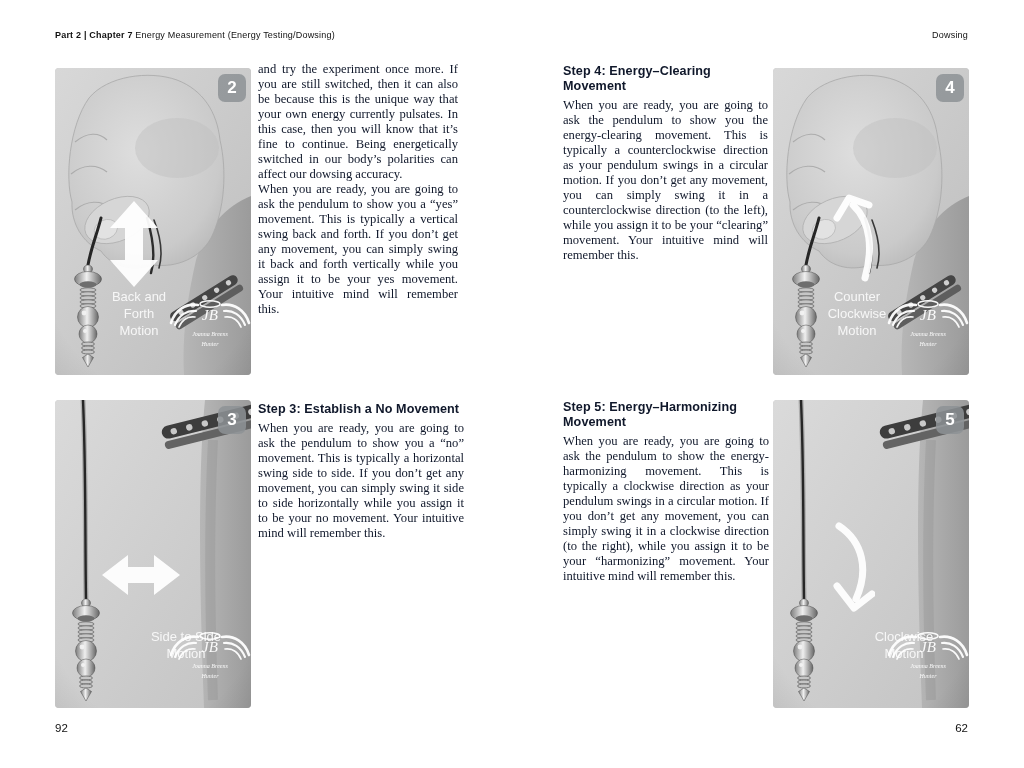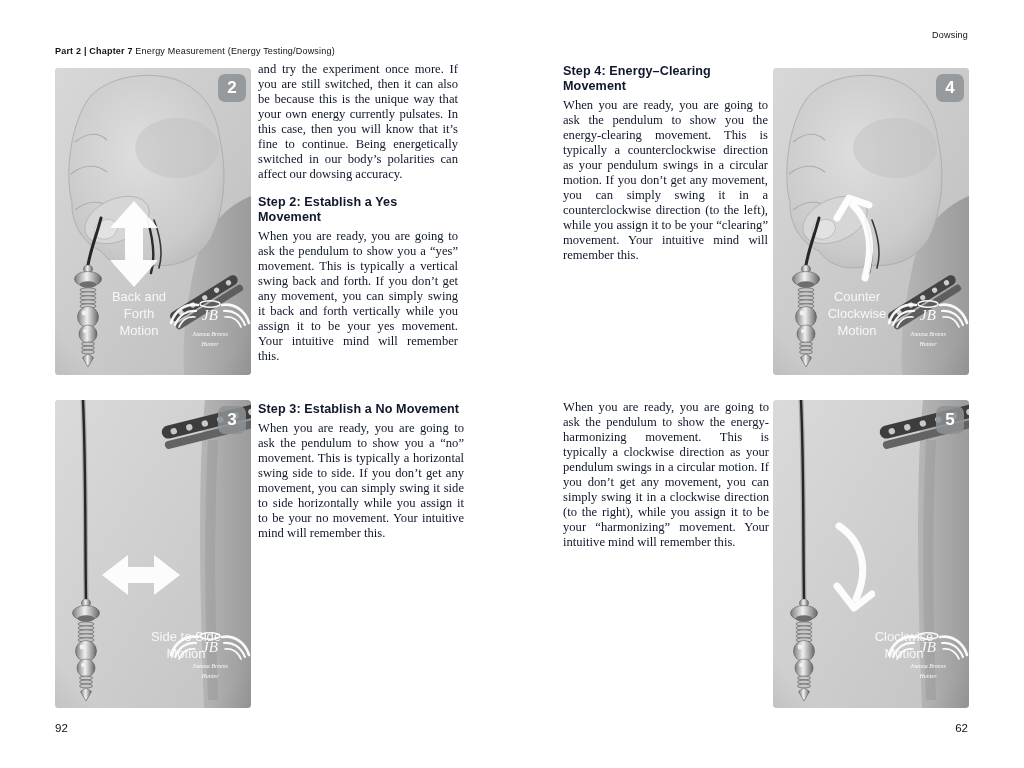--- a/index.html
+++ b/index.html
@@ -2,21 +2,21 @@
 <html><head>
 <meta charset="utf-8">
 <style>
   html,body{margin:0;padding:0;}
   body{
     width:1024px;height:768px;background:#ffffff;position:relative;
     font-family:"Liberation Sans",sans-serif;color:#111;
     -webkit-font-smoothing:antialiased;
   }
   .running-head{position:absolute;top:30px;font-size:9px;letter-spacing:.2px;color:#111;}
-  .rh-left{left:55px;margin-top:16px;}
+  .rh-left{left:55px;}
   .rh-right{right:56px;margin-left:25px;}
   .rh-bold{font-weight:700;}
 
   
   .panel{position:absolute;width:196px;height:307px;border-radius:4px;overflow:hidden;background:#c9c9c9;}
   #panel2{left:55px;top:68px;}
   #panel3{left:55px;top:400px;height:308px;}
   #panel4{left:773px;top:68px;}
   #panel5{left:773px;top:400px;height:308px;}
   .photo{position:absolute;left:0;top:0;width:100%;height:100%;}
@@ -272,32 +272,32 @@
       <ellipse cx="41" cy="5" rx="10" ry="3.2" fill="none" stroke="#ffffff" stroke-width="1.4"></ellipse>
     </svg>
     <div class="logo-initials">JB</div>
     <div class="logo-name">Joanna Breens
 Hunter</div>
   </div>
 </div>
 
 <div class="col col-tl">
   <p class="body-text">and try the experiment once more. If you are still switched, then it can also be because this is the unique way that your own energy currently pulsates. In this case, then you will know that it’s fine to continue. Being energetically switched in our body’s polarities can affect our dowsing accuracy.</p>
-  <h3 class="step-heading">Step 2: Establish a Yes Movement</h3>
   <p class="body-text">When you are ready, you are going to ask the pendulum to show you a “yes” movement. This is typically a vertical swing back and forth. If you don’t get any movement, you can simply swing it back and forth vertically while you assign it to be your yes movement. Your intuitive mind will remember this.</p>
 </div>
 
 <div class="col col-bl">
   <h3 class="step-heading">Step 3: Establish a No Movement</h3>
   <p class="body-text">When you are ready, you are going to ask the pendulum to show you a “no” movement. This is typically a horizontal swing side to side. If you don’t get any movement, you can simply swing it side to side horizontally while you assign it to be your no movement. Your intuitive mind will remember this.</p>
 </div>
 
 <div class="col col-tr">
   <h3 class="step-heading">Step 4: Energy–Clearing Movement</h3>
   <p class="body-text">When you are ready, you are going to ask the pendulum to show you the energy-clearing movement. This is typically a counterclockwise direction as your pendulum swings in a circular motion. If you don’t get any movement, you can simply swing it in a counterclockwise direction (to the left), while you assign it to be your “clearing” movement. Your intuitive mind will remember this.</p>
 </div>
 
 <div class="col col-br">
+  <h3 class="step-heading">Step 5: Energy–Harmonizing Movement</h3>
   <p class="body-text">When you are ready, you are going to ask the pendulum to show the energy-harmonizing movement. This is typically a clockwise direction as your pendulum swings in a circular motion. If you don’t get any movement, you can simply swing it in a clockwise direction (to the right), while you assign it to be your “harmonizing” movement. Your intuitive mind will remember this.</p>
 </div>
 
 <div class="pageno pn-left">92</div>
 <div class="pageno pn-right">62</div>
 
 </body></html>

